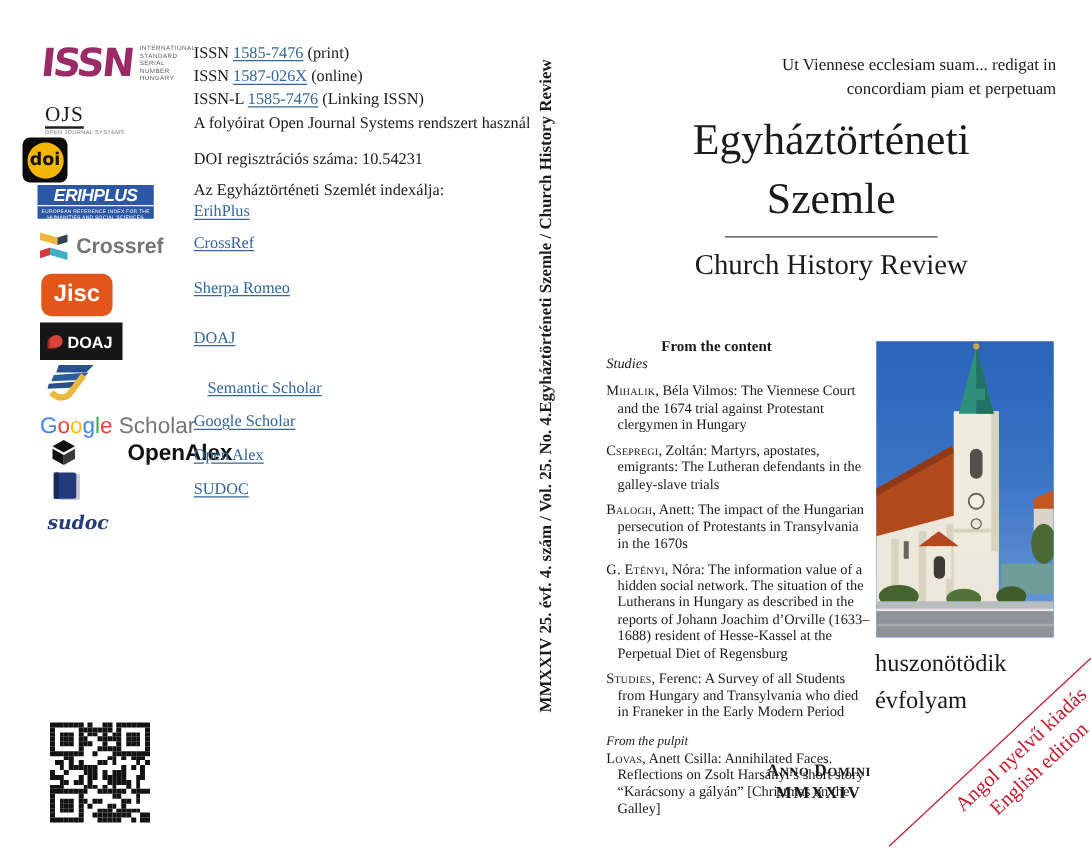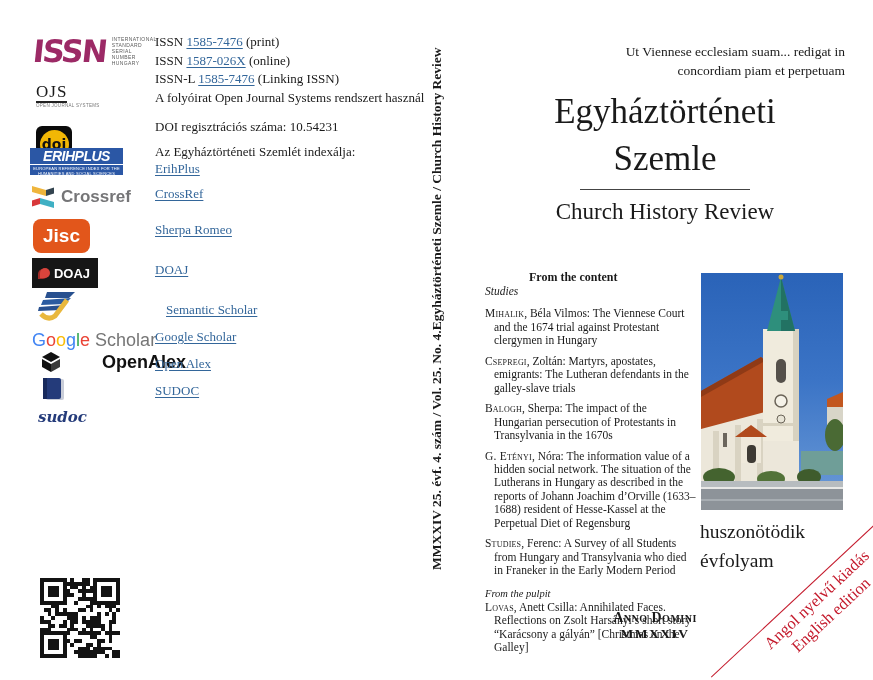--- a/index.html
+++ b/index.html
@@ -96,21 +96,21 @@
       <span>ISSN-L </span><span class="link" data-name="issn-linking-link">1585-7476</span><span> (Linking ISSN)</span>
     </div>
     <div data-name="ojs-note">A folyóirat Open Journal Systems rendszert használ</div>
   </div>
 
   <div class="abs" style="left:36px;top:83px;" data-name="ojs-logo">
     <span class="ojs-mark" data-name="ojs-logo-mark">OJS</span>
     <div class="ojs-caption" data-name="ojs-logo-caption">OPEN JOURNAL SYSTEMS</div>
   </div>
 
-  <div class="abs doi-box" style="left:36px;top:110px;margin-top:16px;" data-name="doi-logo">
+  <div class="abs doi-box" style="left:18px;top:110px;" data-name="doi-logo">
     <div class="doi-circle" data-name="doi-logo-mark">doi</div>
   </div>
   <div class="abs left-label" style="left:155px;top:119px;" data-name="doi-registration-line">DOI regisztrációs száma: 10.54231</div>
 
   <div class="abs erih-box" style="left:30px;top:148px;" data-name="erihplus-logo">
     <div class="erih-main" data-name="erihplus-logo-mark">ERIHPLUS</div>
     <div class="erih-sub" data-name="erihplus-logo-caption">EUROPEAN REFERENCE INDEX FOR THE HUMANITIES AND SOCIAL SCIENCES</div>
   </div>
   <div class="abs left-label" style="left:155px;top:144px;text-align:center;" data-name="indexing-heading">Az Egyháztörténeti Szemlét indexálja:</div>
   <div class="abs left-label" style="left:155px;top:161px;" data-name="erihplus-link-row">
@@ -649,21 +649,21 @@
     <hr class="title-rule" data-name="title-divider">
     <div class="subtitle" data-name="journal-subtitle">Church History Review</div>
   </div>
 
   <div class="abs contents" data-name="table-of-contents">
     <div class="contents-head" data-name="contents-heading">From the content</div>
     <div class="contents-sec" data-name="section-studies">Studies</div>
 
     <p class="article" data-name="article-entry-mihalik"><span class="sc">Mihalik</span><span>, Béla Vilmos: </span><span>The Viennese Court and the 1674 trial against Protestant clergymen in Hungary</span></p>
     <p class="article" data-name="article-entry-csepregi"><span class="sc">Csepregi</span><span>, Zoltán: </span><span class="it">Martyrs, apostates, emigrants: The Lutheran defendants in the galley-slave trials</span></p>
-    <p class="article" data-name="article-entry-balogh"><span class="sc">Balogh</span><span>, Sherpa: </span><span class="it">The impact of the Hungarian persecution of Protestants in Transylvania in the 1670s</span></p>
+    <p class="article" data-name="article-entry-balogh"><span class="sc">Balogh</span><span>, Anett: </span><span class="it">The impact of the Hungarian persecution of Protestants in Transylvania in the 1670s</span></p>
     <p class="article" data-name="article-entry-etenyi"><span class="sc">G. Etényi</span><span>, Nóra: </span><span class="it">The information value of a hidden social network. The situation of the Lutherans in Hungary as described in the reports of Johann Joachim d’Orville (1633–1688) resident of Hesse-Kassel at the Perpetual Diet of Regensburg</span></p>
     <p class="article" data-name="article-entry-postma"><span class="sc">Studies</span><span>, Ferenc: </span><span class="it">A Survey of all Students from Hungary and Transylvania who died in Franeker in the Early Modern Period</span></p>
 
     <div class="contents-sec2" data-name="section-pulpit">From the pulpit</div>
     <p class="article" data-name="article-entry-lovas"><span class="sc">Lovas</span><span>, Anett Csilla: </span><span class="it">Annihilated Faces. Reflections on Zsolt Harsányi’s short story “Karácsony a gályán” [Christmas on the Galley]</span></p>
   </div>
 
   <div class="abs photo" data-name="cover-photo-church">
     <svg width="142" height="237" viewBox="0 0 142 237" data-name="church-illustration">
 

